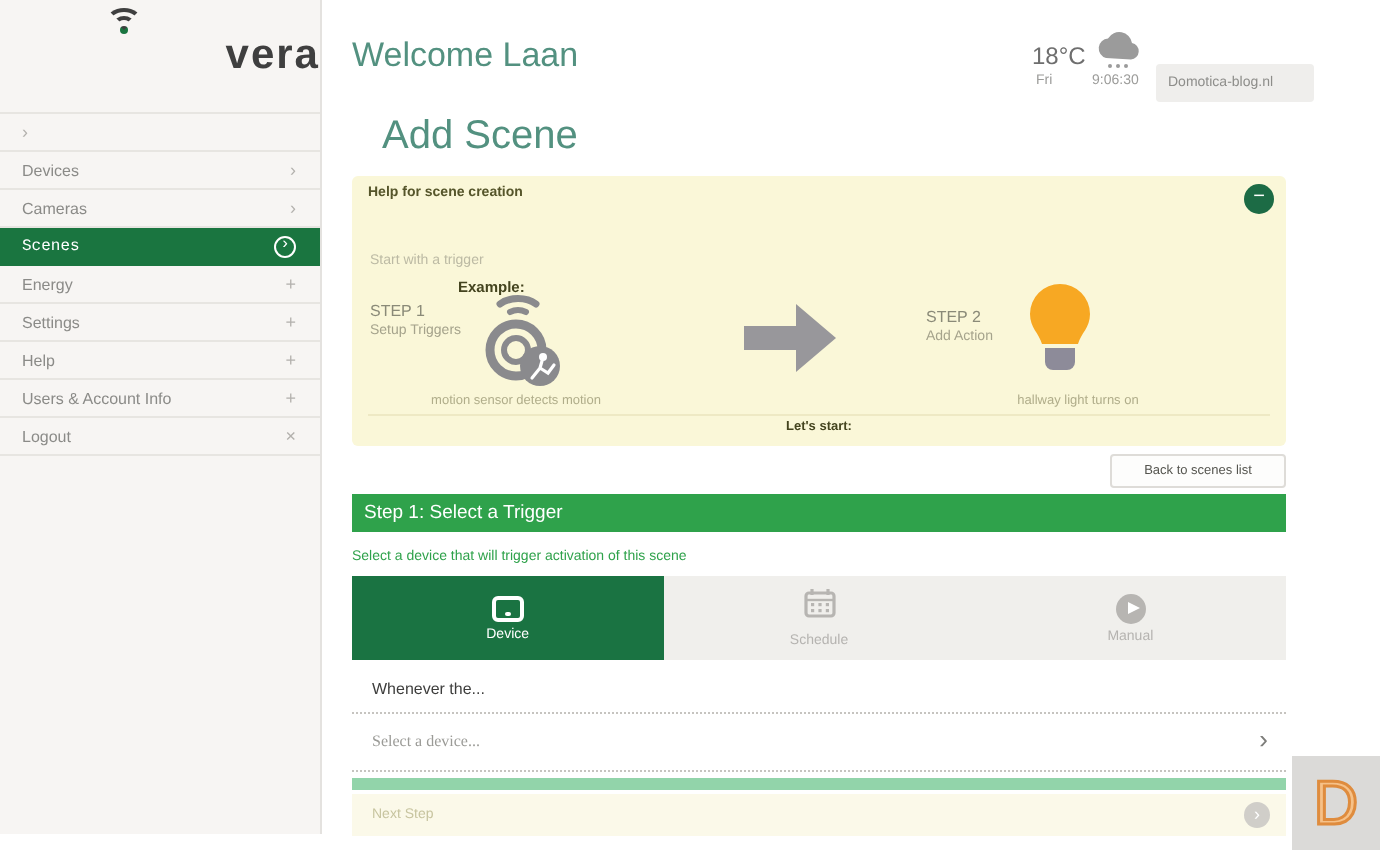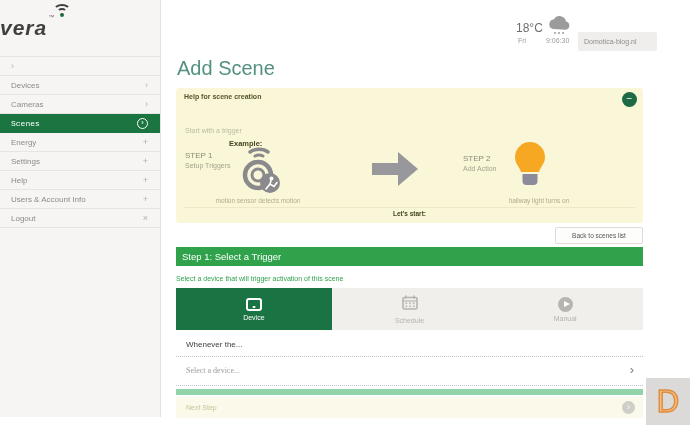--- a/index.html
+++ b/index.html
@@ -3,21 +3,21 @@
 <meta charset="utf-8">
 <style>
   * { margin:0; padding:0; box-sizing:border-box; }
   html,body { background:#fff; }
   body { font-family:"Liberation Sans", sans-serif; }
   .screen { position:relative; width:690px; height:431px; background:#fff; overflow:hidden; }
 
   
   .sidebar { position:absolute; left:0; top:0; width:161px; height:417px;
              background:#f7f5f3; border-right:1px solid #e4e2df; }
-  .logo-wrap { height:56px; display:flex; align-items:center; justify-content:flex-start; position:relative;font-style:italic; }
+  .logo-wrap { height:56px; display:flex; align-items:center; justify-content:flex-end; position:relative; }
   .logo { position:relative; color:#3f3f3f; font-size:21px; font-weight:bold; letter-spacing:1px; }
   .logo .tm { position:absolute; right:-8px; top:-2px; font-size:6px; font-weight:normal; color:#6b6b6b; }
   .logo-arcs { position:absolute; left:50%; top:4px; transform:translateX(-27px); width:18px; height:10px; }
   .logo-arcs span { position:absolute; left:50%; transform:translateX(-50%); border:2px solid #3f3f3f;
                     border-color:#3f3f3f transparent transparent transparent; border-radius:50%; }
   .arc-outer { width:18px; height:14px; top:0; }
   .arc-inner { width:10px; height:8px; top:4px; }
   .logo-dot { position:absolute; left:50%; transform:translateX(-50%); top:9px; width:3px; height:3px;
               background:#1a7540; border-radius:50%; }
 
@@ -27,21 +27,21 @@
   .menu-item .mi-label { flex:1; font-size:8px; color:#8b8b88; }
   .menu-item .mi-suffix { font-size:9px; color:#b3b1ad; line-height:1; }
   .menu-item.selected { background:#1a7540; border-bottom-color:#1a7540;font-family:Liberation Mono, monospace; }
   .menu-item.selected .mi-label { color:#fff; }
   .menu-item.selected .mi-suffix { color:#fff; border:1px solid #fff; border-radius:50%;
       width:11px; height:11px; display:flex; align-items:center; justify-content:center; font-size:8px; padding-bottom:1px; }
 
   
   .main { position:absolute; left:161px; top:0; right:0; bottom:0; background:#fff; }
   .welcome { position:absolute; left:15px; top:18px; font-size:17px; color:#539180; }
-  .page-title { position:absolute; left:16px; top:57px; font-size:20px; color:#539180;text-align:center; }
+  .page-title { position:absolute; left:30px; top:57px; font-size:20px; color:#539180;text-align:center; }
 
   
   .temp { position:absolute; left:355px; top:21px; font-size:12px; color:#6e6e6e; }
   .cloud { position:absolute; left:384px; top:15px; }
   .day { position:absolute; left:357px; top:37px; font-size:7px; color:#9c9c9a; }
   .time { position:absolute; left:385px; top:37px; font-size:7px; color:#9c9c9a; }
   .account-select { position:absolute; left:417px; top:32px; width:79px; height:19px;
       background:#efeeec; border-radius:2px; display:flex; align-items:center;
       padding:0 6px; font-size:7px; color:#8d8d8a; cursor:pointer; }
 
@@ -160,20 +160,21 @@
         <span class="mi-suffix">+</span>
       </div>
       <div class="menu-item">
         <span class="mi-label">Logout</span>
         <span class="mi-suffix">×</span>
       </div>
     </div>
   </div>
 
   <div class="main">
+    <div class="welcome">Welcome Laan</div>
 
     <div class="temp">18°C</div>
     <div class="cloud">
       <svg width="28" height="22" viewBox="0 0 28 22">
         <path d="M8 14 a5 5 0 0 1 1-9.8 A6.5 6.5 0 0 1 21 6.5 a4.2 4.2 0 0 1-.5 8.3 z" fill="#9b9b9b"></path>
         <circle cx="10" cy="18" r="1" fill="#9b9b9b"></circle>
         <circle cx="14" cy="18" r="1" fill="#9b9b9b"></circle>
         <circle cx="18" cy="18" r="1" fill="#9b9b9b"></circle>
       </svg>
     </div>

